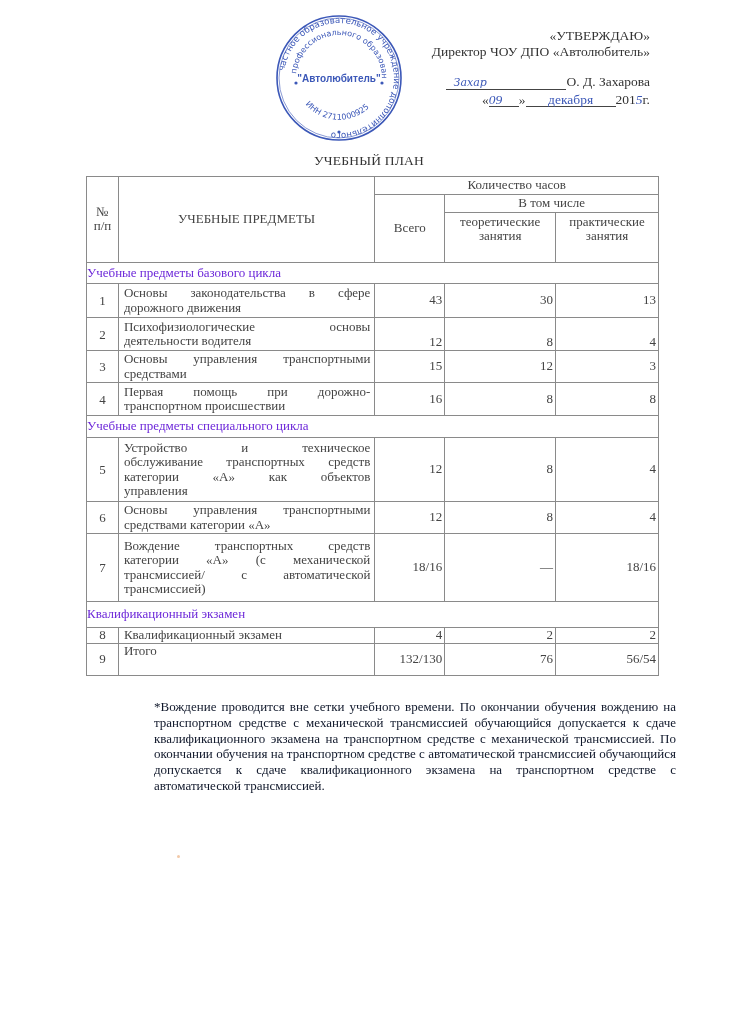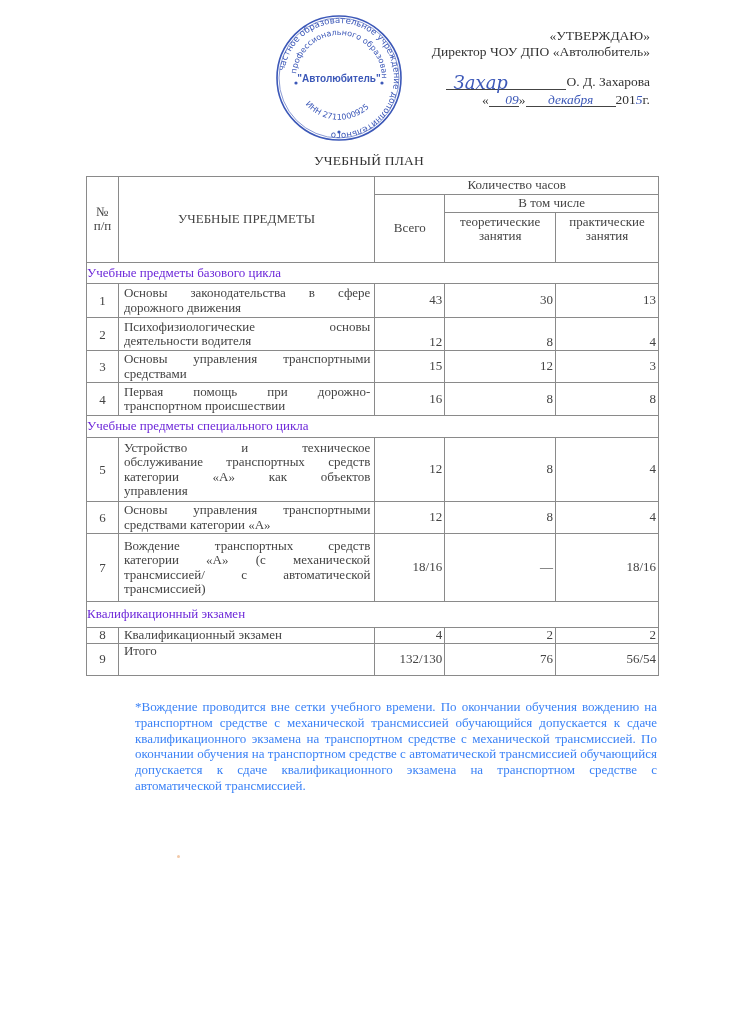--- a/index.html
+++ b/index.html
@@ -2,25 +2,25 @@
 <html><head>
   <meta charset="utf-8">
   <style>
     * { box-sizing: border-box; margin: 0; padding: 0; }
     html, body { width: 738px; height: 1024px; background: #ffffff; overflow: hidden; }
     body { position: relative; font-family: "Liberation Serif", "DejaVu Serif", serif; color: #3a3a3a; }
 
     .approval { position: absolute; left: 388px; top: 28px; width: 262px; font-size: 13.5px; line-height: 16px; text-align: right; color: #333; }
     .approval .line { white-space: nowrap; }
     .approval .sig-line { display: inline-block; width: 120px; border-bottom: 1px solid #444; height: 14px; position: relative; vertical-align: bottom; margin-right: 1px; }
-    .approval .sig { position: absolute; left: 8px; bottom: -2px; font-family: "DejaVu Serif", serif; font-style: italic; color: #3c58b8; font-size: 18px; }
+    .approval .sig { position: absolute; left: 8px; bottom: -2px; font-family: "DejaVu Serif", serif; font-style: italic; color: #3c58b8; font-size: 11px; }
     .approval .row-sign { margin-top: 14px; }
     .approval .row-date { margin-top: 2px; }
-    .approval .day { display: inline-block; width: 30px; border-bottom: 1px solid #444; text-align: right; font-style: italic; color: #3c58b8; height: 14px; line-height: 14px; }
-    .approval .month { display: inline-block; width: 90px; border-bottom: 1px solid #444; text-align: center; font-style: italic; color: #3c58b8; height: 14px; line-height: 14px; }
+    .approval .day { display: inline-block; width: 30px; border-bottom: 1px solid #444; text-align: left; font-style: italic; color: #3c58b8; height: 14px; line-height: 14px; }
+    .approval .month { display: inline-block; width: 90px; border-bottom: 1px solid #444; text-align: center; color: #3c58b8; height: 14px; line-height: 14px; }
     .approval .year-hand { color: #3c58b8; font-style: italic; }
 
     .stamp { position: absolute; left: 275px; top: 14px; width: 128px; height: 128px; }
 
     .doc-title { position: absolute; left: 0; width: 738px; top: 153px; text-align: center; font-size: 13.5px; color: #333; letter-spacing: 0.2px; }
 
     table.plan { position: absolute; left: 86px; top: 176px; width: 573px; border-collapse: collapse; font-size: 13px; line-height: 14.5px; color: #444; }
     table.plan td, table.plan th { border: 1px solid #8a8a8a; font-weight: normal; vertical-align: middle; }
     table.plan th { text-align: center; padding: 1px 2px; }
     .c-num { width: 32px; }
@@ -29,21 +29,21 @@
     .c-theo { width: 111px; }
     .c-prac { width: 103px; }
     td.num { text-align: center; vertical-align: top; padding: 2px 0 0 0; }
     td.num.mid { vertical-align: middle; }
     td.name { text-align: justify; text-align-last: left; padding: 1px 4px 1px 5px; }
     td.val { text-align: right; padding: 0 2px; }
     td.val.bottom { vertical-align: bottom; padding-bottom: 1px; }
     td.section { text-align: left; font-weight: bold; padding: 3px 0; color: #6d28d9; }
     .just-line { display: block; text-align-last: justify; }
 
-    .footnote { position: absolute; left: 135px; top: 699px; width: 522px; font-size: 13px; line-height: 15.8px; text-align: justify; color: #3b82f6; }
+    .footnote { position: absolute; left: 154px; top: 699px; width: 522px; font-size: 13px; line-height: 15.8px; text-align: justify; color: #0f172a; }
     .speck { position: absolute; left: 177px; top: 855px; width: 3px; height: 3px; background: #f2c9a8; border-radius: 50%; }
   </style>
 </head>
 <body>
 
 <svg class="stamp" viewBox="0 0 128 128">
   <defs>
     <path id="outerArc" d="M 64,64 m -55,0 a 55,55 0 1,1 110,0 a 55,55 0 1,1 -110,0"></path>
     <path id="innerArc" d="M 64,64 m -43,0 a 43,43 0 1,1 86,0"></path>
     <path id="bottomArc" d="M 24,80 a 44,44 0 0,0 80,0"></path>

